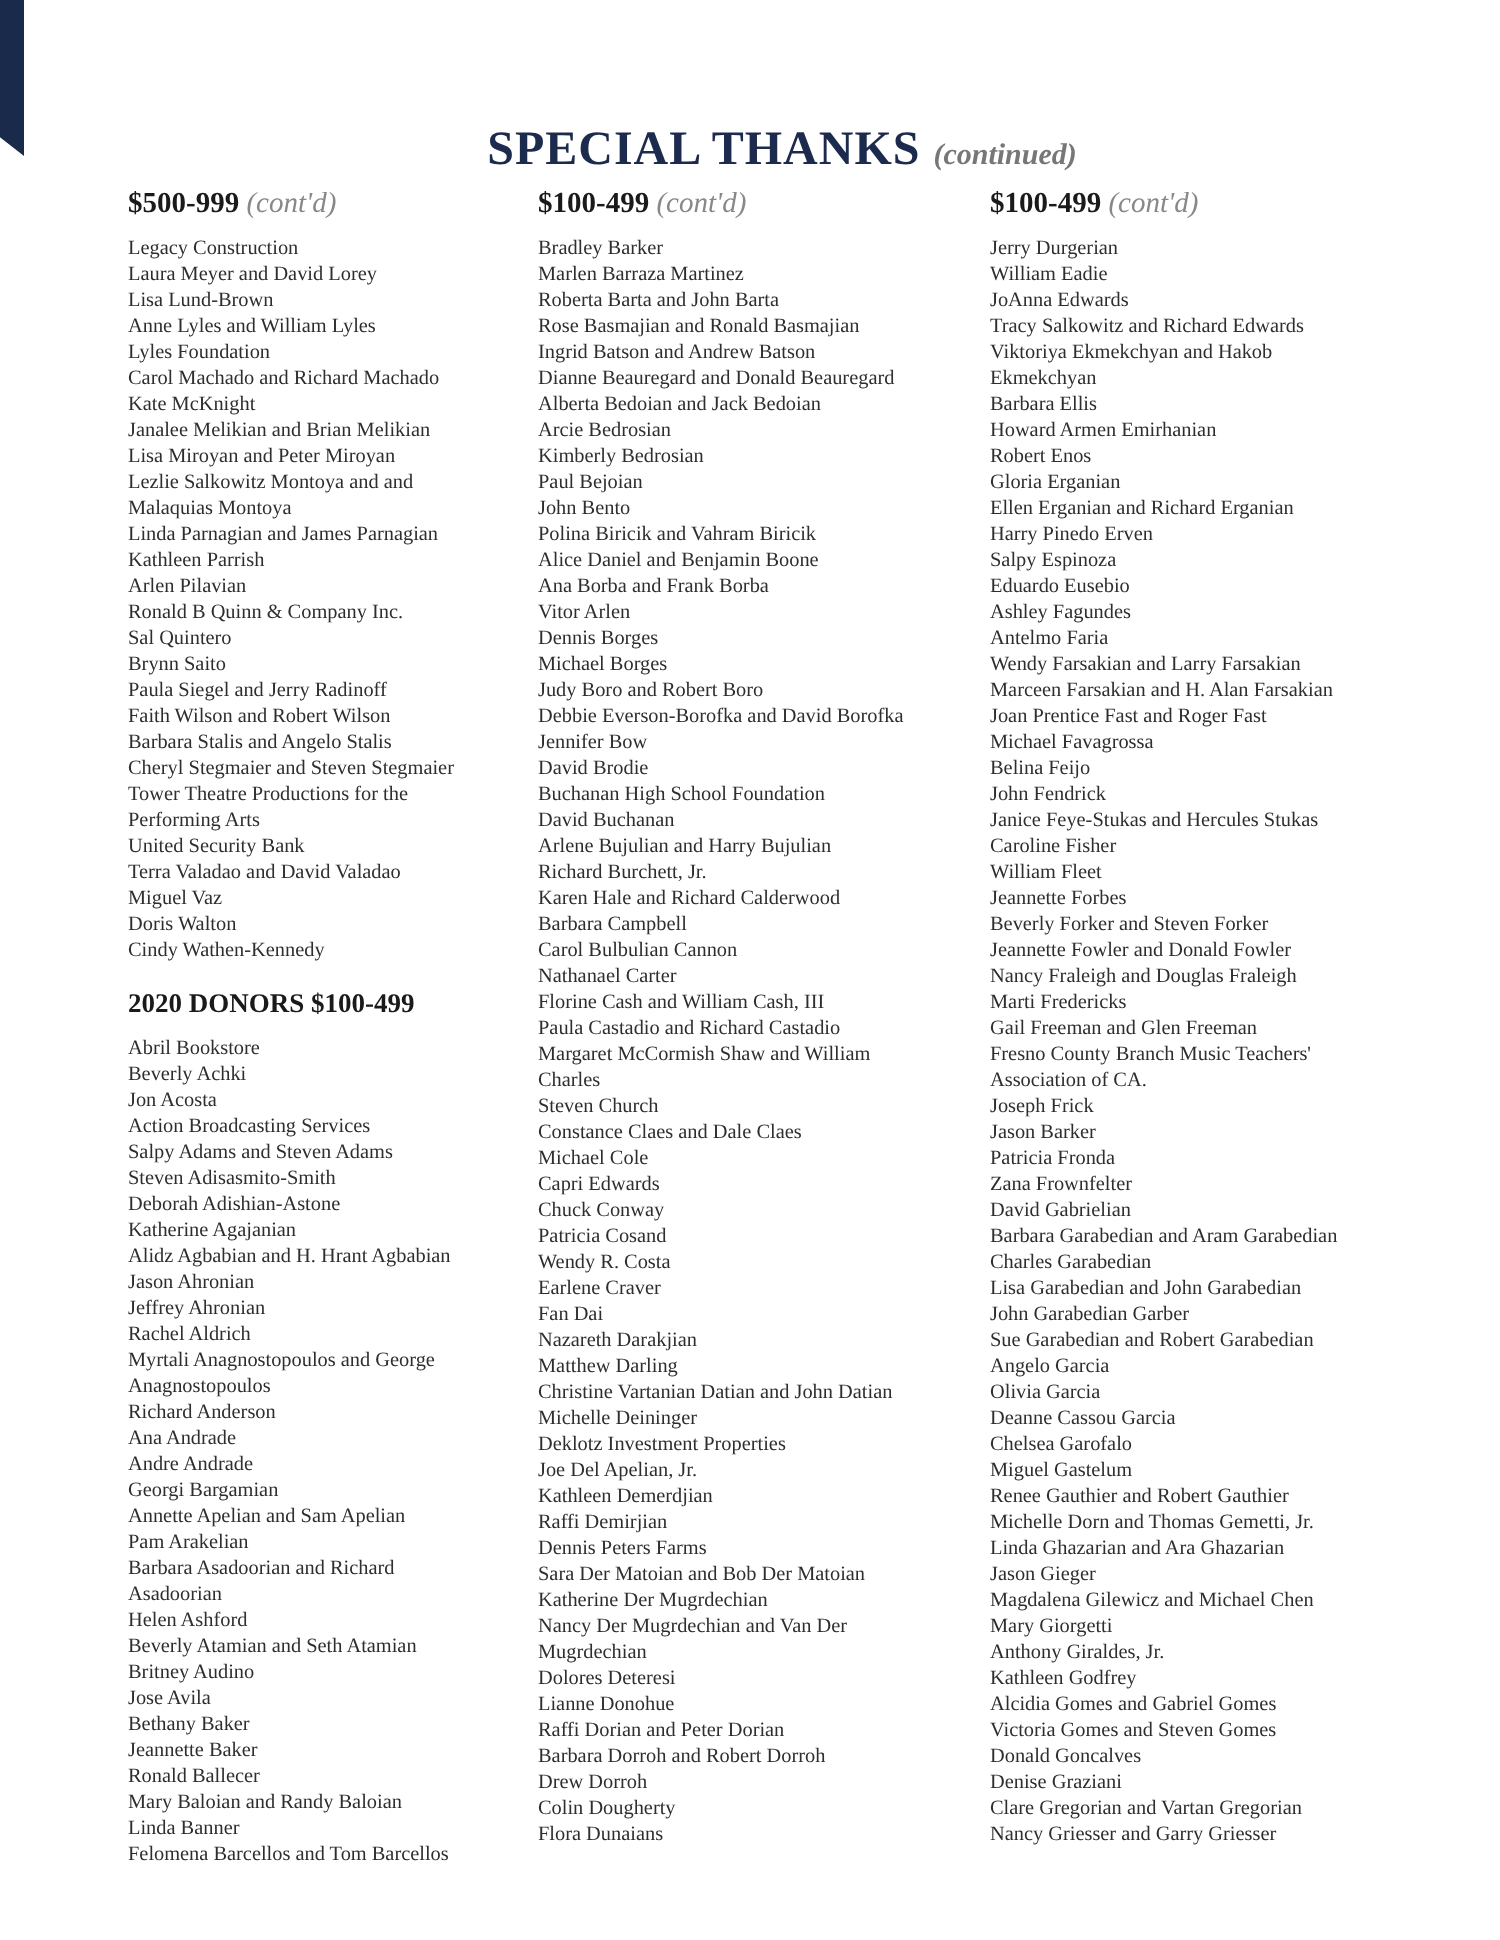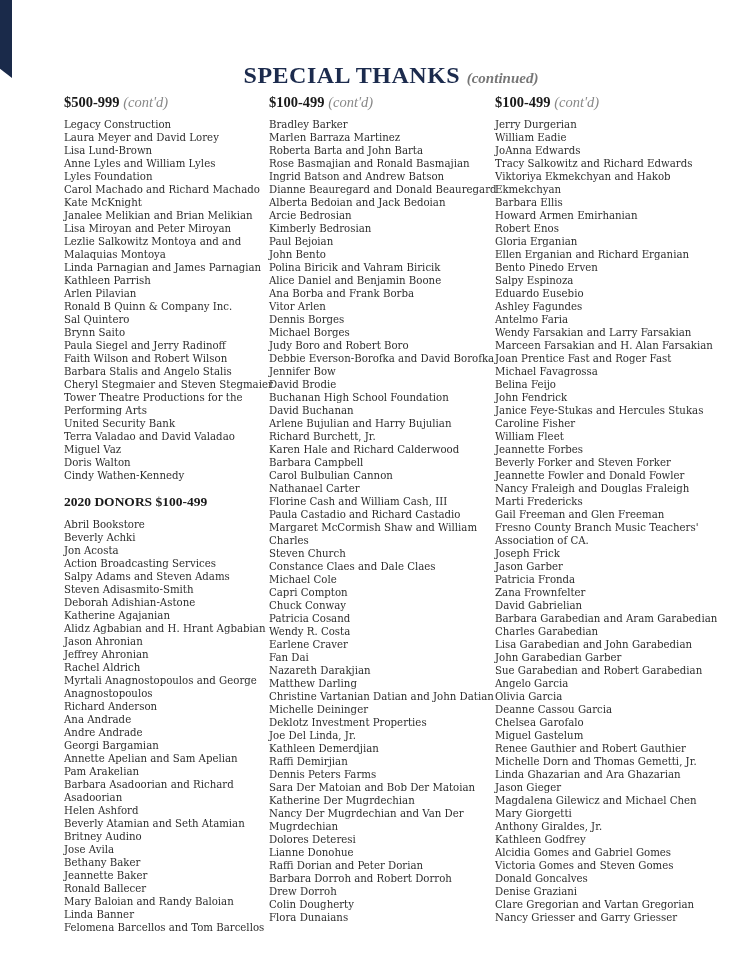--- a/index.html
+++ b/index.html
@@ -31,21 +31,21 @@
   .col3 { left: 495px; width: 225px; }
   .heading {
     font-family: "Liberation Serif", "DejaVu Serif", serif;
     font-weight: bold; font-size: 14.5px; color: #1a1a1a;
     margin: 0 0 6px 0; line-height: 20px;
   }
   .heading .cont {
     font-weight: normal; font-style: italic; color: #888;
   }
   .heading2 { margin-top: 10px; font-size: 13.5px; }
-  ul { list-style: none; padding: 0; margin: 0; }
+  ul { list-style: none; padding: 0; margin: 0; font-family: Liberation Serif, serif; }
   li {
     font-size: 10.2px; line-height: 13px; color: #2e2e2e;
     white-space: nowrap;
   }
 </style>
 </head>
 <body>
 
 <div class="corner-tab"></div>
 
@@ -163,32 +163,32 @@
       <li>Barbara Campbell</li>
       <li>Carol Bulbulian Cannon</li>
       <li>Nathanael Carter</li>
       <li>Florine Cash and William Cash, III</li>
       <li>Paula Castadio and Richard Castadio</li>
       <li>Margaret McCormish Shaw and William</li>
       <li>Charles</li>
       <li>Steven Church</li>
       <li>Constance Claes and Dale Claes</li>
       <li>Michael Cole</li>
-      <li>Capri Compton</li>
+      <li>Capri Edwards</li>
       <li>Chuck Conway</li>
       <li>Patricia Cosand</li>
       <li>Wendy R. Costa</li>
       <li>Earlene Craver</li>
       <li>Fan Dai</li>
       <li>Nazareth Darakjian</li>
       <li>Matthew Darling</li>
       <li>Christine Vartanian Datian and John Datian</li>
       <li>Michelle Deininger</li>
       <li>Deklotz Investment Properties</li>
-      <li>Joe Del Linda, Jr.</li>
+      <li>Joe Del Apelian, Jr.</li>
       <li>Kathleen Demerdjian</li>
       <li>Raffi Demirjian</li>
       <li>Dennis Peters Farms</li>
       <li>Sara Der Matoian and Bob Der Matoian</li>
       <li>Katherine Der Mugrdechian</li>
       <li>Nancy Der Mugrdechian and Van Der</li>
       <li>Mugrdechian</li>
       <li>Dolores Deteresi</li>
       <li>Lianne Donohue</li>
       <li>Raffi Dorian and Peter Dorian</li>
@@ -209,21 +209,21 @@
       <li>William Eadie</li>
       <li>JoAnna Edwards</li>
       <li>Tracy Salkowitz and Richard Edwards</li>
       <li>Viktoriya Ekmekchyan and Hakob</li>
       <li>Ekmekchyan</li>
       <li>Barbara Ellis</li>
       <li>Howard Armen Emirhanian</li>
       <li>Robert Enos</li>
       <li>Gloria Erganian</li>
       <li>Ellen Erganian and Richard Erganian</li>
-      <li>Bento Pinedo Erven</li>
+      <li>Harry Pinedo Erven</li>
       <li>Salpy Espinoza</li>
       <li>Eduardo Eusebio</li>
       <li>Ashley Fagundes</li>
       <li>Antelmo Faria</li>
       <li>Wendy Farsakian and Larry Farsakian</li>
       <li>Marceen Farsakian and H. Alan Farsakian</li>
       <li>Joan Prentice Fast and Roger Fast</li>
       <li>Michael Favagrossa</li>
       <li>Belina Feijo</li>
       <li>John Fendrick</li>
@@ -232,21 +232,21 @@
       <li>William Fleet</li>
       <li>Jeannette Forbes</li>
       <li>Beverly Forker and Steven Forker</li>
       <li>Jeannette Fowler and Donald Fowler</li>
       <li>Nancy Fraleigh and Douglas Fraleigh</li>
       <li>Marti Fredericks</li>
       <li>Gail Freeman and Glen Freeman</li>
       <li>Fresno County Branch Music Teachers'</li>
       <li>Association of CA.</li>
       <li>Joseph Frick</li>
-      <li>Jason Garber</li>
+      <li>Jason Barker</li>
       <li>Patricia Fronda</li>
       <li>Zana Frownfelter</li>
       <li>David Gabrielian</li>
       <li>Barbara Garabedian and Aram Garabedian</li>
       <li>Charles Garabedian</li>
       <li>Lisa Garabedian and John Garabedian</li>
       <li>John Garabedian Garber</li>
       <li>Sue Garabedian and Robert Garabedian</li>
       <li>Angelo Garcia</li>
       <li>Olivia Garcia</li>

